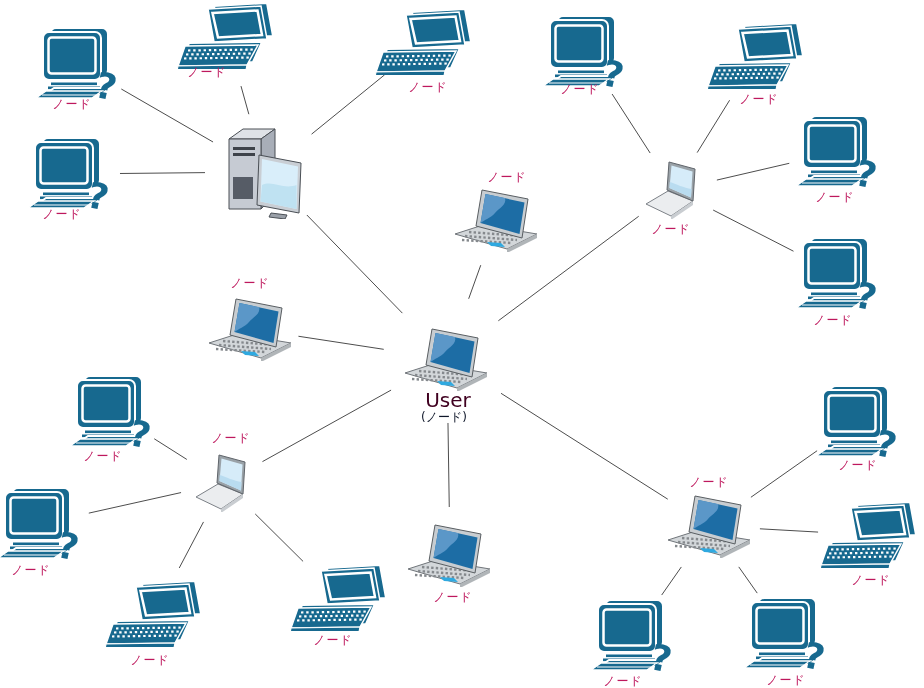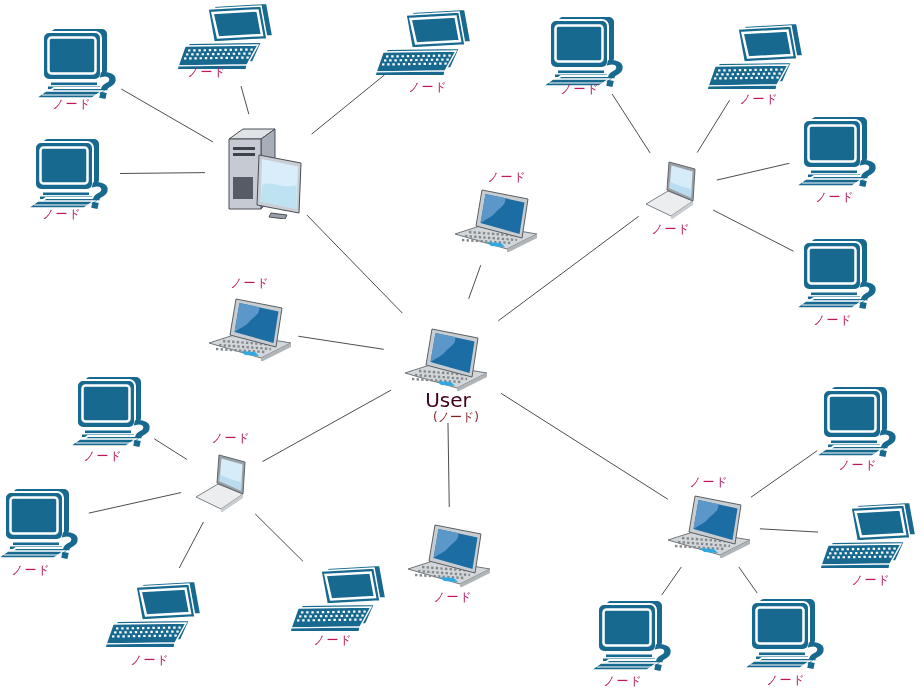--- a/index.html
+++ b/index.html
@@ -4,21 +4,21 @@
 <style>
   html,body{margin:0;padding:0;background:#fff;}
   body{font-family:"DejaVu Sans",sans-serif;}
   #canvas{position:relative;width:924px;height:688px;background:#fff;overflow:hidden;}
   #edge-layer{position:absolute;left:0;top:0;z-index:1;}
   .node{position:absolute;z-index:2;}
   .node svg{display:block;}
   .nlabel{position:absolute;transform:translate(-50%,-50%);white-space:nowrap;
           font-size:12px;color:#be185d;letter-spacing:1px;}
   .user-title{font-size:20px;font-weight:normal;color:#400020;letter-spacing:0;}
-  .user-sub{font-size:12px;color:#7f1d1d;letter-spacing:0;margin-left:12px;}
+  .user-sub{font-size:12px;color:#0f172a;letter-spacing:0;}
   .blu{fill:#17698f;}
   .qm{font-size:36px;font-weight:bold;fill:#17698f;font-family:"DejaVu Sans",sans-serif;}
 </style>
 </head>
 <body>
 
 <div id="canvas">
   <svg id="edge-layer" width="924" height="688">
       <line x1="213.0427472980403" y1="141.99260271758476" x2="121.29771058496641" y2="89.0061644020127" stroke="#4d4d4d" stroke-width="1"></line>
       <line x1="248.85372778877561" y1="114.2133415598285" x2="240.99343591639447" y2="86.08177064814862" stroke="#4d4d4d" stroke-width="1"></line>

